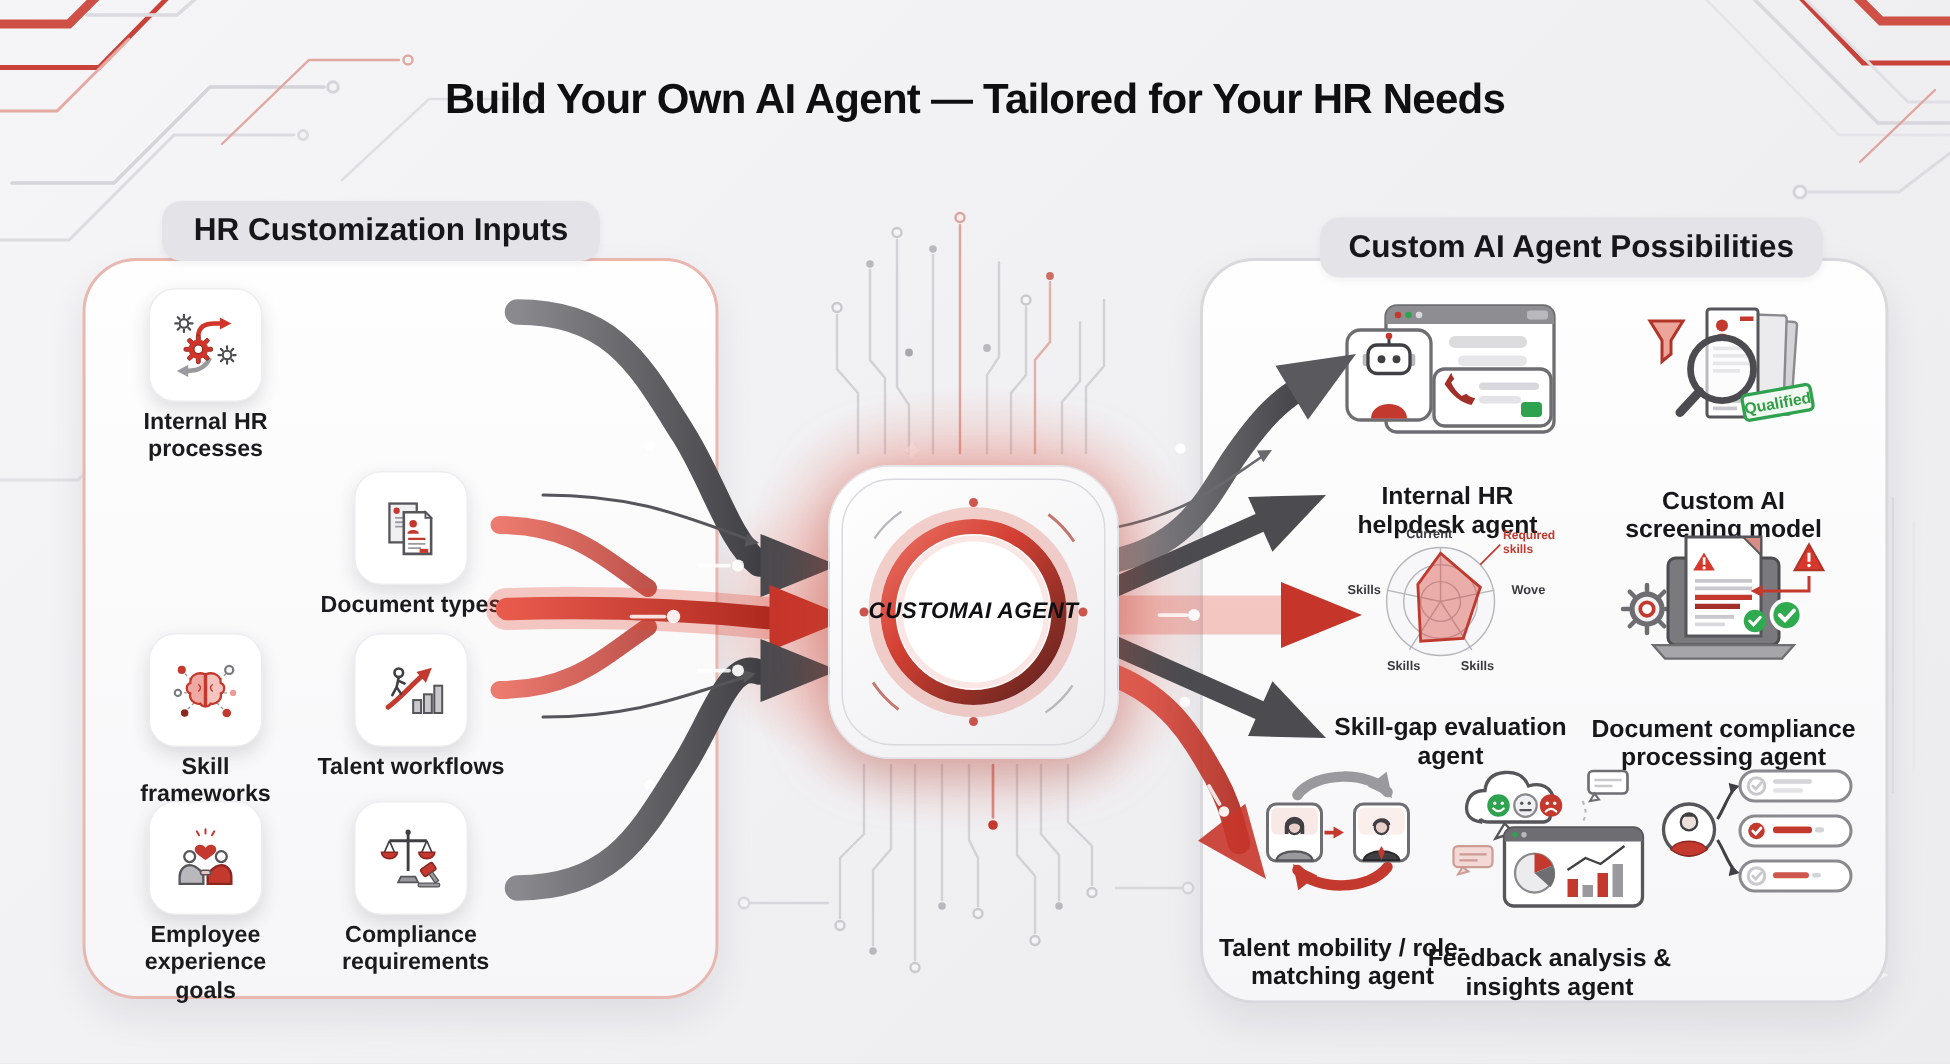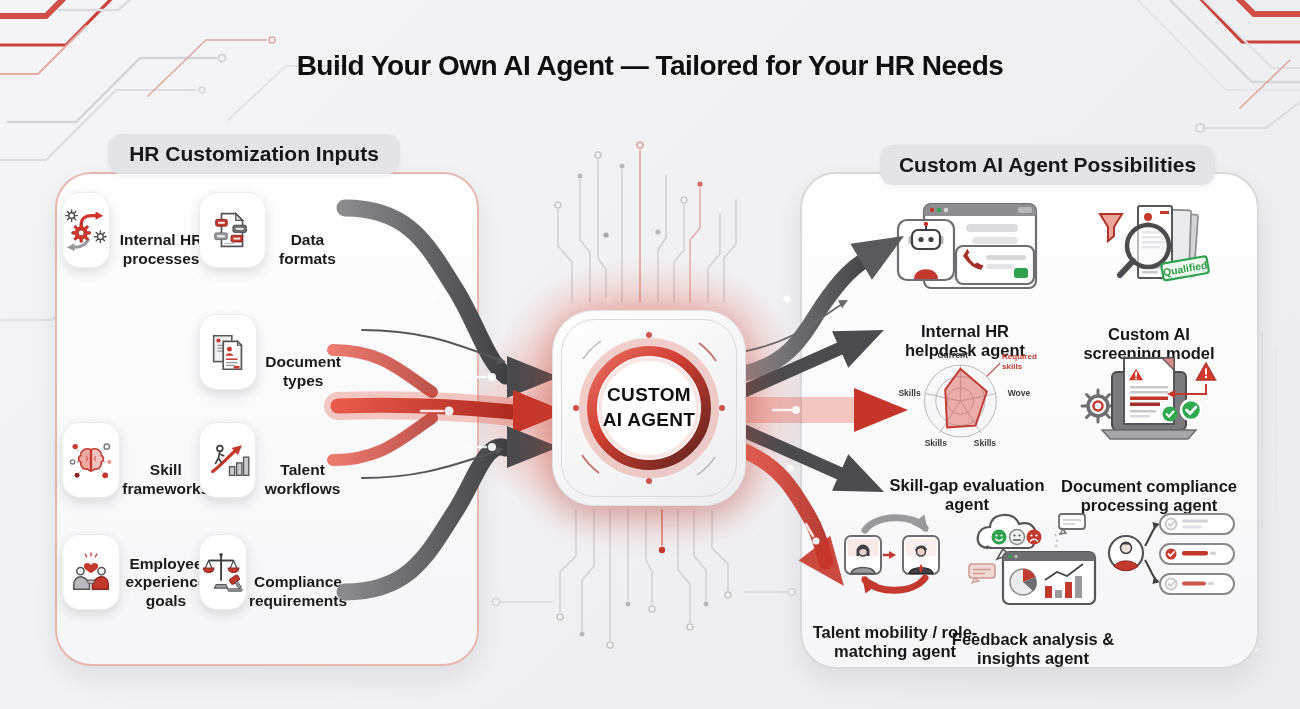--- a/index.html
+++ b/index.html
@@ -16,21 +16,21 @@
     justify-content:center;font-size:21px;font-weight:800;color:#17171a;z-index:6;
     box-shadow:0 2px 5px rgba(0,0,0,.05);}
   #lbadge{left:108px;top:134px;width:292px;}
   #rbadge{left:880px;top:134px;width:335px;margin-top:11px;}
   
   .panel{border-radius:36px;background:linear-gradient(180deg,#fefefe,#f6f6f8);
     box-shadow:0 12px 26px rgba(30,30,40,.08);z-index:3;}
   #lpanel{left:55px;top:172px;width:420px;height:490px;border:2px solid #e7b7b0;}
   #rpanel{left:800px;top:172px;width:455px;height:493px;border:2px solid #d8d8dd;}
   
-  .litem{position:absolute;width:150px;display:flex;flex-direction:row;align-items:flex-end;}
+  .litem{position:absolute;width:150px;display:flex;flex-direction:column;align-items:center;}
   .tile{width:74px;height:74px;border-radius:18px;background:#fff;border:1px solid #ededf0;
     box-shadow:0 5px 12px rgba(40,40,55,.14);display:flex;align-items:center;justify-content:center;}
   .llabel{margin-top:5px;text-align:center;font-size:15.5px;line-height:1.18;font-weight:800;color:#1b1b1e;}
   .litem:nth-child(1) .llabel{max-width:104px}.litem:nth-child(2) .llabel{max-width:120px}
   .litem:nth-child(3) .llabel{max-width:150px}.litem:nth-child(4) .llabel{max-width:130px}
   .litem:nth-child(5) .llabel{max-width:100px}.litem:nth-child(6) .llabel{max-width:92px}
   .litem:nth-child(7) .llabel{max-width:142px}.litem:nth-child(8) .llabel{max-width:130px}
   
   .ritem{position:absolute;width:170px;display:flex;flex-direction:column;align-items:center;}
   .rlabel{margin-top:22px;text-align:center;font-size:16.5px;line-height:1.18;font-weight:800;color:#17171a;}
@@ -44,22 +44,22 @@
   #glow-left{left:455px;top:330px;width:170px;height:170px;z-index:2;
     background:radial-gradient(closest-side,rgba(228,90,72,.25),rgba(228,90,72,0));}
   
   #decor{left:0;top:0;z-index:1;}
   #flows{left:0;top:0;z-index:4;pointer-events:none;}
   
   #card{left:552px;top:310px;width:192px;height:194px;border-radius:42px;z-index:5;
     background:linear-gradient(145deg,#ffffff,#ededf0);border:1px solid #e2e2e6;
     box-shadow:0 0 38px 6px rgba(225,85,68,.36),0 12px 26px rgba(0,0,0,.10);}
   #card::before{content:"";position:absolute;inset:8px;border:1.5px solid #dadade;border-radius:34px;}
-  #card-text{position:absolute;inset:0;display:flex;flex-direction:column;align-items:center;
-    justify-content:center;font-size:19px;font-weight:800;letter-spacing:.3px;color:#101013;line-height:1.3;}
+  #card-text{position:absolute;inset:0;display:flex;align-items:center;
+    justify-content:center;font-size:15px;font-weight:800;letter-spacing:.3px;color:#101013;line-height:1.3;font-style:italic;}
 </style>
 </head>
 <body>
 
 <div id="stage">
 
   <svg id="decor" class="abs" width="1300" height="709">
     <g fill="none" stroke-linecap="round">
 
       <path d="M-8 16 L46 16 L86 -24" stroke="#cf5047" stroke-width="6"></path>
@@ -169,42 +169,20 @@
             <rect x="17.6" y="17" width="2.8" height="20" rx="1.2" transform="rotate(90 19 27)"></rect>
             <rect x="17.6" y="17" width="2.8" height="20" rx="1.2" transform="rotate(135 19 27)"></rect>
             <circle cx="19" cy="27" r="6.8" stroke="none"></circle>
           </g>
           <circle cx="19" cy="27" r="3" fill="#fff" stroke="#8c2620" stroke-width="0.8"></circle>
         </svg>
       </div>
       <div class="llabel">Internal HR processes</div>
     </div>
 
-    <div class="litem" style="left:142px;top:18px">
-      <div class="tile">
-        <svg width="46" height="46" viewBox="0 0 48 48">
-          <path d="M13 7 H28 L35 14 V41 H13 Z" fill="#fff" stroke="#55555a" stroke-width="1.8"></path>
-          <path d="M28 7 V14 H35 Z" fill="#e4e4e8" stroke="#55555a" stroke-width="1.4"></path>
-          <path d="M16 38 h10" stroke="#b9b9bd" stroke-width="1.2"></path>
-          <g stroke-width="1">
-            <rect x="7" y="13" width="12" height="7" rx="1.5" fill="#c4392e" stroke="#8c2620"></rect>
-            <rect x="25" y="19" width="14" height="7.5" rx="1.5" fill="#6e6e72" stroke="#4c4c50"></rect>
-            <rect x="6" y="27" width="13" height="7" rx="1.5" fill="#9a9a9e" stroke="#6e6e72"></rect>
-            <rect x="23" y="29.5" width="12" height="7" rx="1.5" fill="#c4392e" stroke="#8c2620"></rect>
-          </g>
-          <g fill="#fff" opacity=".9">
-            <rect x="9.5" y="15.5" width="7" height="2"></rect>
-              <rect x="28" y="21.8" width="8" height="2"></rect>
-            <rect x="8.5" y="29.5" width="8" height="2"></rect>
-              <rect x="25.5" y="32" width="7" height="2"></rect>
-          </g>
-        </svg>
-      </div>
-      <div class="llabel">Data formats</div>
-    </div>
 
 
     <div class="litem" style="left:5px;top:248px">
       <div class="tile">
         <svg width="46" height="46" viewBox="0 0 48 48">
           <g stroke="#9a9a9e" stroke-width="1" stroke-dasharray="2 2">
             <path d="M14 17 L9 12"></path>
               <path d="M34 17 L39 12"></path>
               <path d="M11 26 L6 26"></path>
             <path d="M37 26 L42 26"></path>

